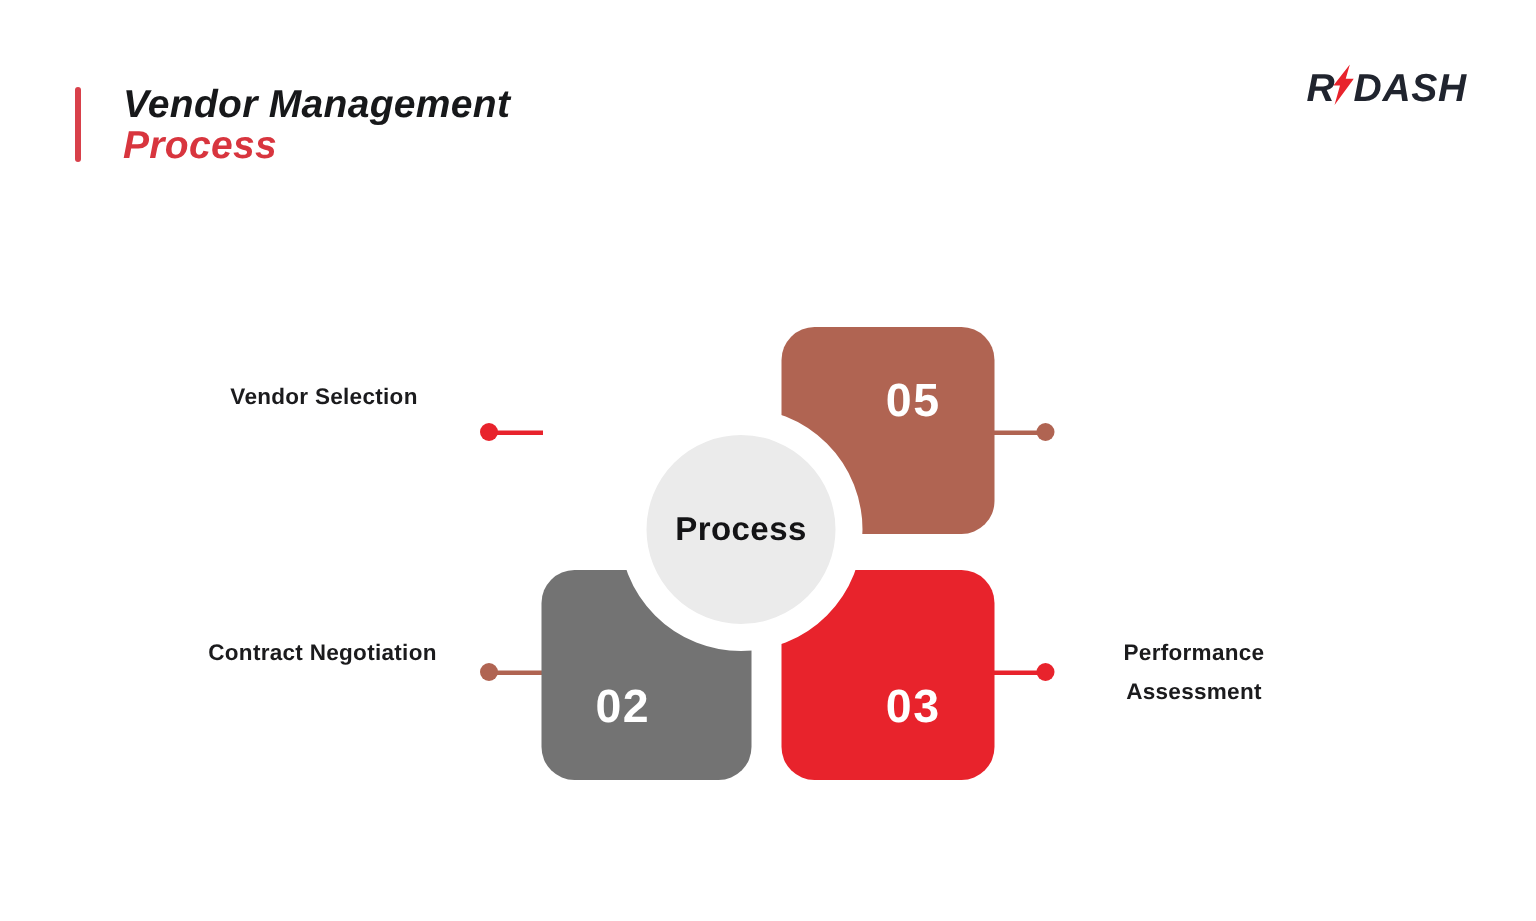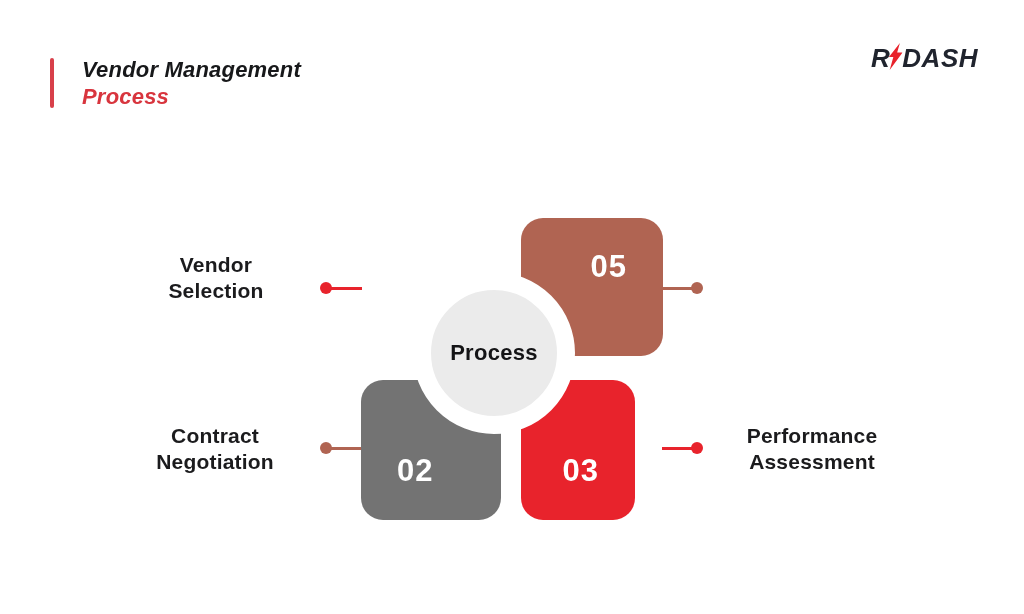--- a/index.html
+++ b/index.html
@@ -14,41 +14,41 @@
 
   
   .accent-bar{
     position:absolute; left:50px; top:58px;
     width:4px; height:50px;
     background:#D8404A; border-radius:2px;
   }
   .titles{
     position:absolute; left:82px; top:56px;
     font-style:italic; font-weight:bold;
-    font-size:22px; line-height:27px; letter-spacing:0.2px;
+    font-size:26px; line-height:27px; letter-spacing:0.2px;
   }
   .title-line1{ color:#17181A; }
   .title-line2{ color:#D8353E; }
 
   
   .logo{
     position:absolute; right:46px; top:40px;
     display:flex; align-items:flex-end;
     font-style:italic; font-weight:bold;
     font-size:26px; letter-spacing:0.5px;
     color:#20242E;
   }
   .logo .bolt{ position:relative; top:3px; margin:0 0 0 -1px; }
 
   
   .tile{ position:absolute; border-radius:22px; z-index:1; }
   .tile-01{ left:361px; top:218px; width:140px; height:138px; background:#E8232C; }
   .tile-04{ left:521px; top:218px; width:142px; height:138px; background:#B06452; }
   .tile-02{ left:361px; top:380px; width:140px; height:140px; background:#737373; }
-  .tile-03{ left:521px; top:380px; width:114px; height:140px; background:#E8232C; }
+  .tile-03{ left:521px; top:380px; width:142px; height:140px; background:#E8232C; }
   .tile .num{
     position:absolute;
     color:#ffffff; font-weight:bold; font-size:31px; letter-spacing:1px;
   }
   .tile-01 .num{ left:36px; top:31px; }
   .tile-04 .num{ right:36px; top:31px; }
   .tile-02 .num{ left:36px; bottom:31px; }
   .tile-03 .num{ right:36px; bottom:31px; }
 
   
@@ -78,27 +78,27 @@
   .dot.brown{ background:#B06452; }
   .dot-01{ left:320px; top:282px; }
   .dot-02{ left:320px; top:442px; }
   .dot-04{ left:691px; top:282px; }
   .dot-03{ left:691px; top:442px; }
 
   
   .side-label{
     position:absolute; width:160px;
     text-align:center;
-    font-weight:bold; font-size:21px; line-height:26px;
+    font-weight:bold; font-size:15px; line-height:26px;
     color:#1B1B1D; letter-spacing:0.2px;
   }
   .label-01{ left:136px; top:252px; }
   .label-02{ left:135px; top:423px; }
   .label-04{ left:738px; top:261px; }
-  .label-03{ left:732px; top:423px; }
+  .label-03{ left:716px; top:423px; }
 </style>
 </head>
 <body>
 
 <div class="canvas">
 
   <div class="accent-bar"></div>
   <div class="titles">
     <div class="title-line1">Vendor Management</div>
     <div class="title-line2">Process</div>

